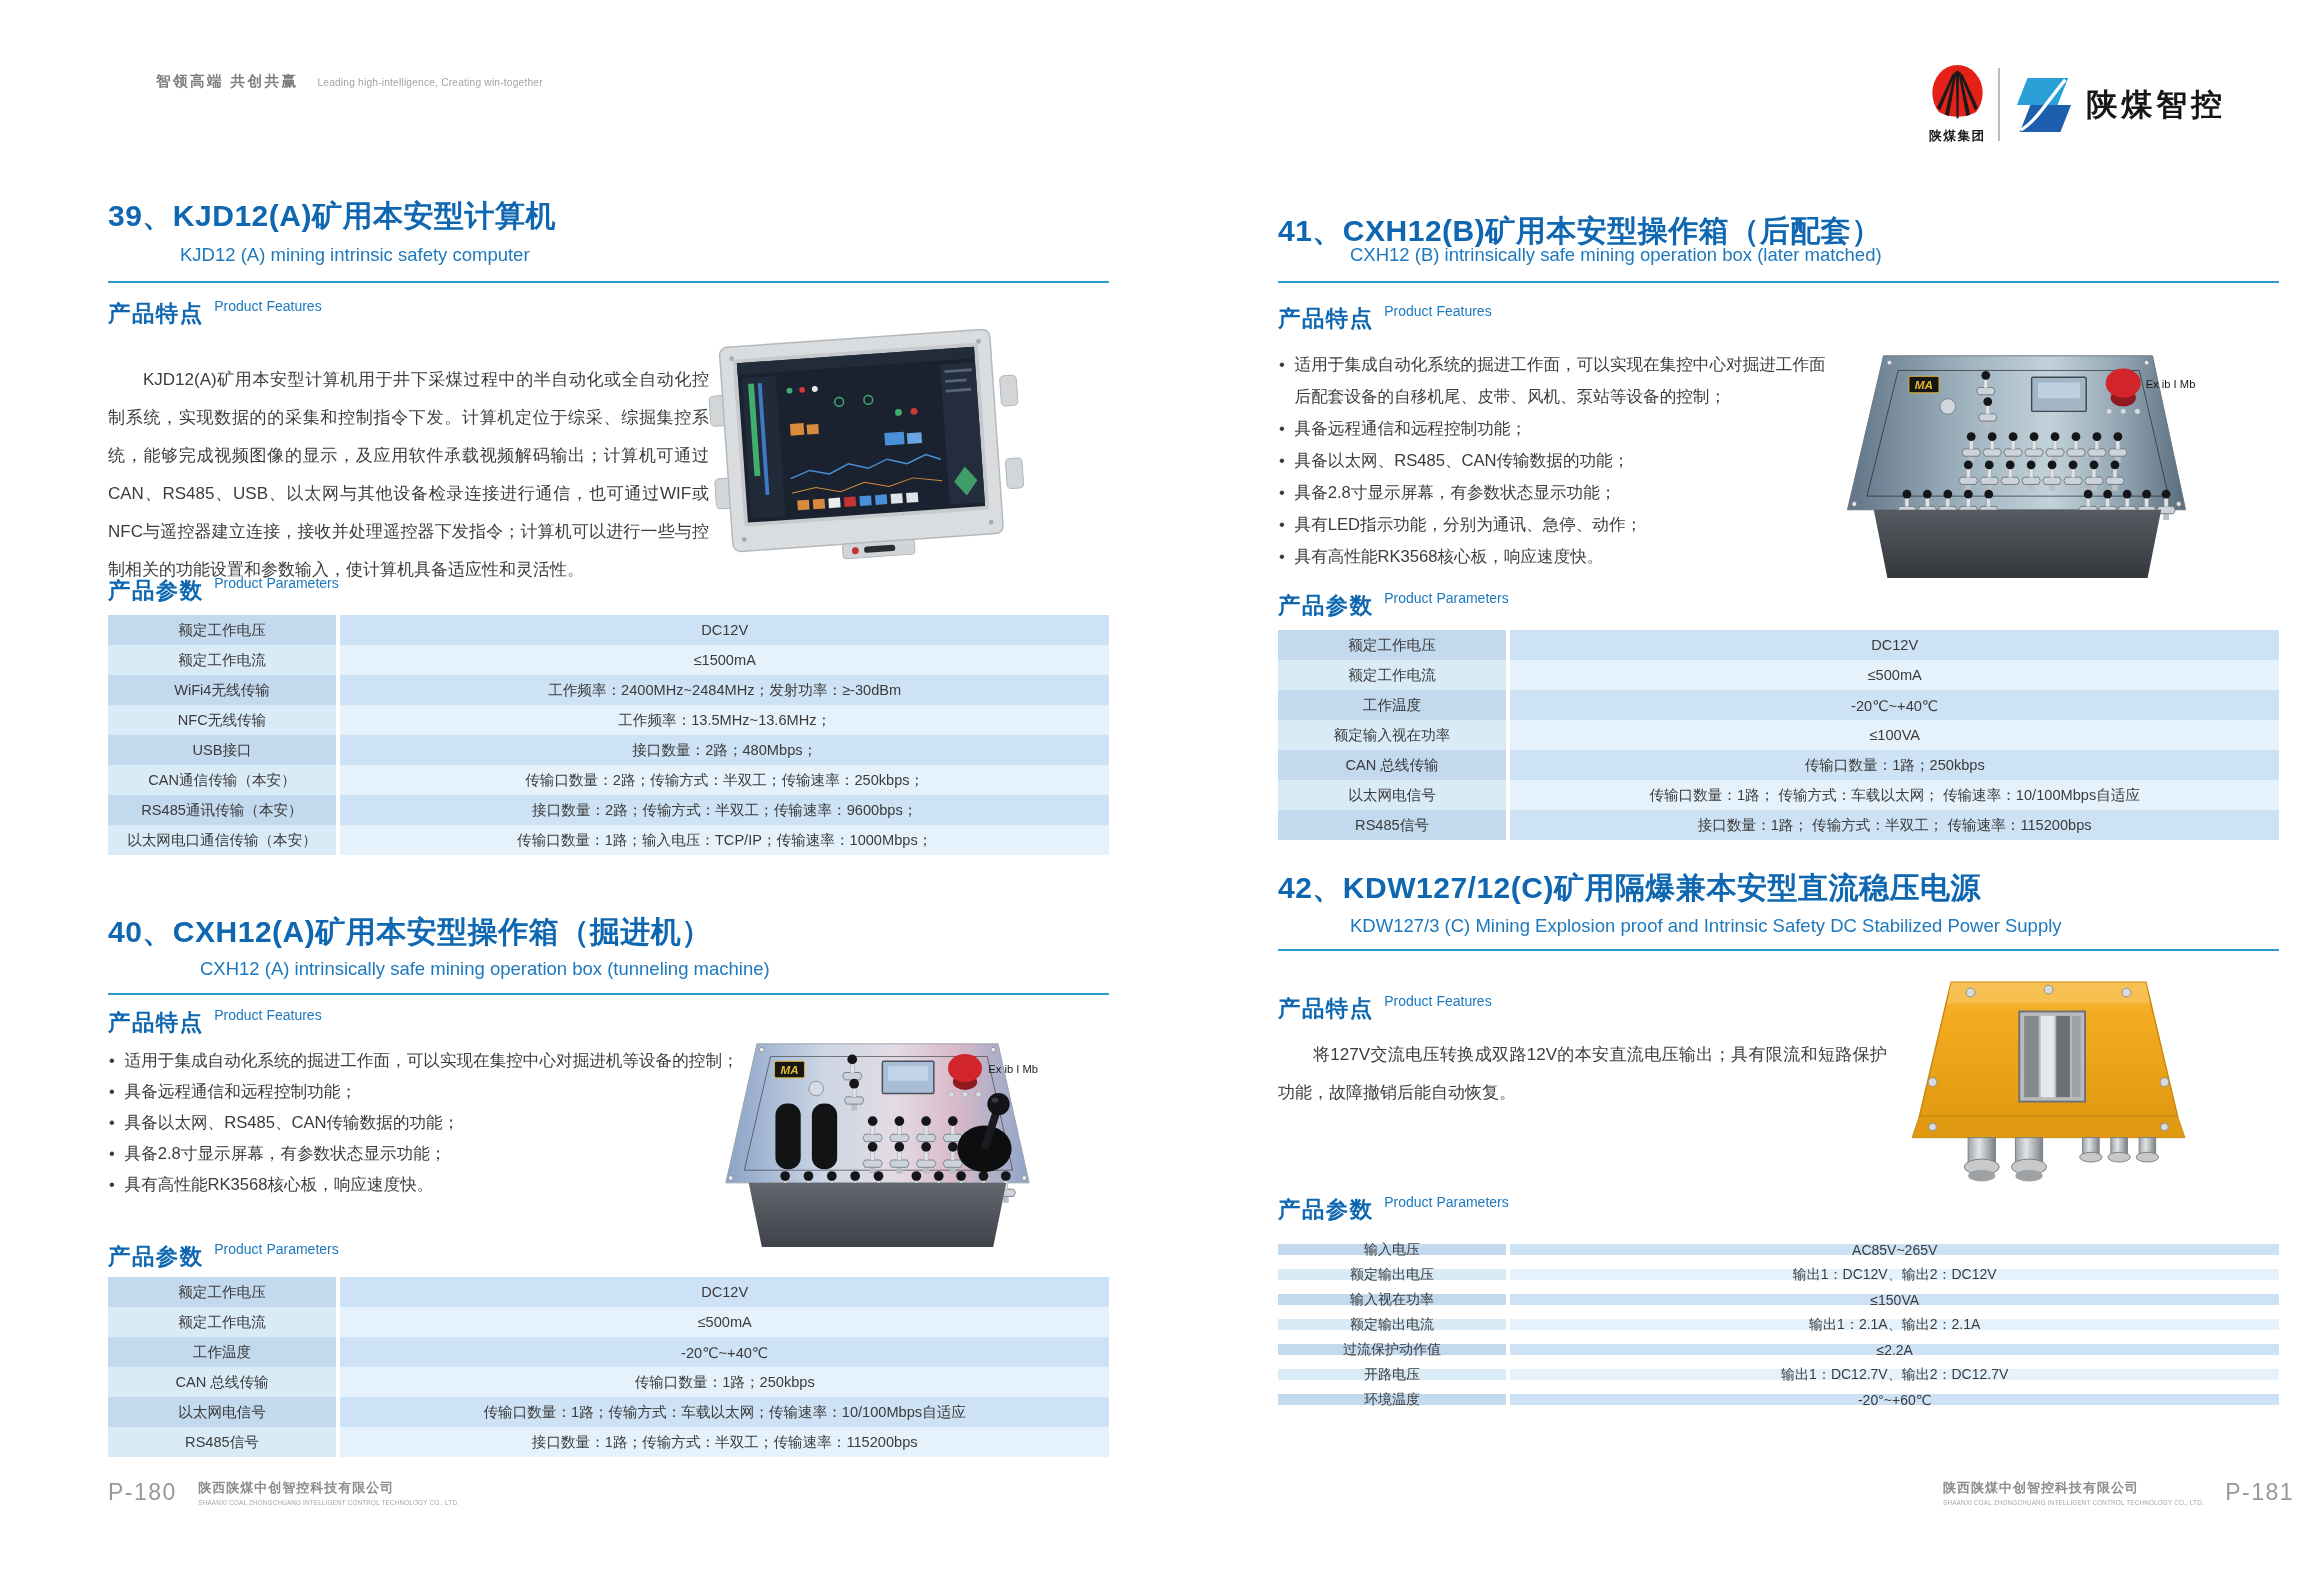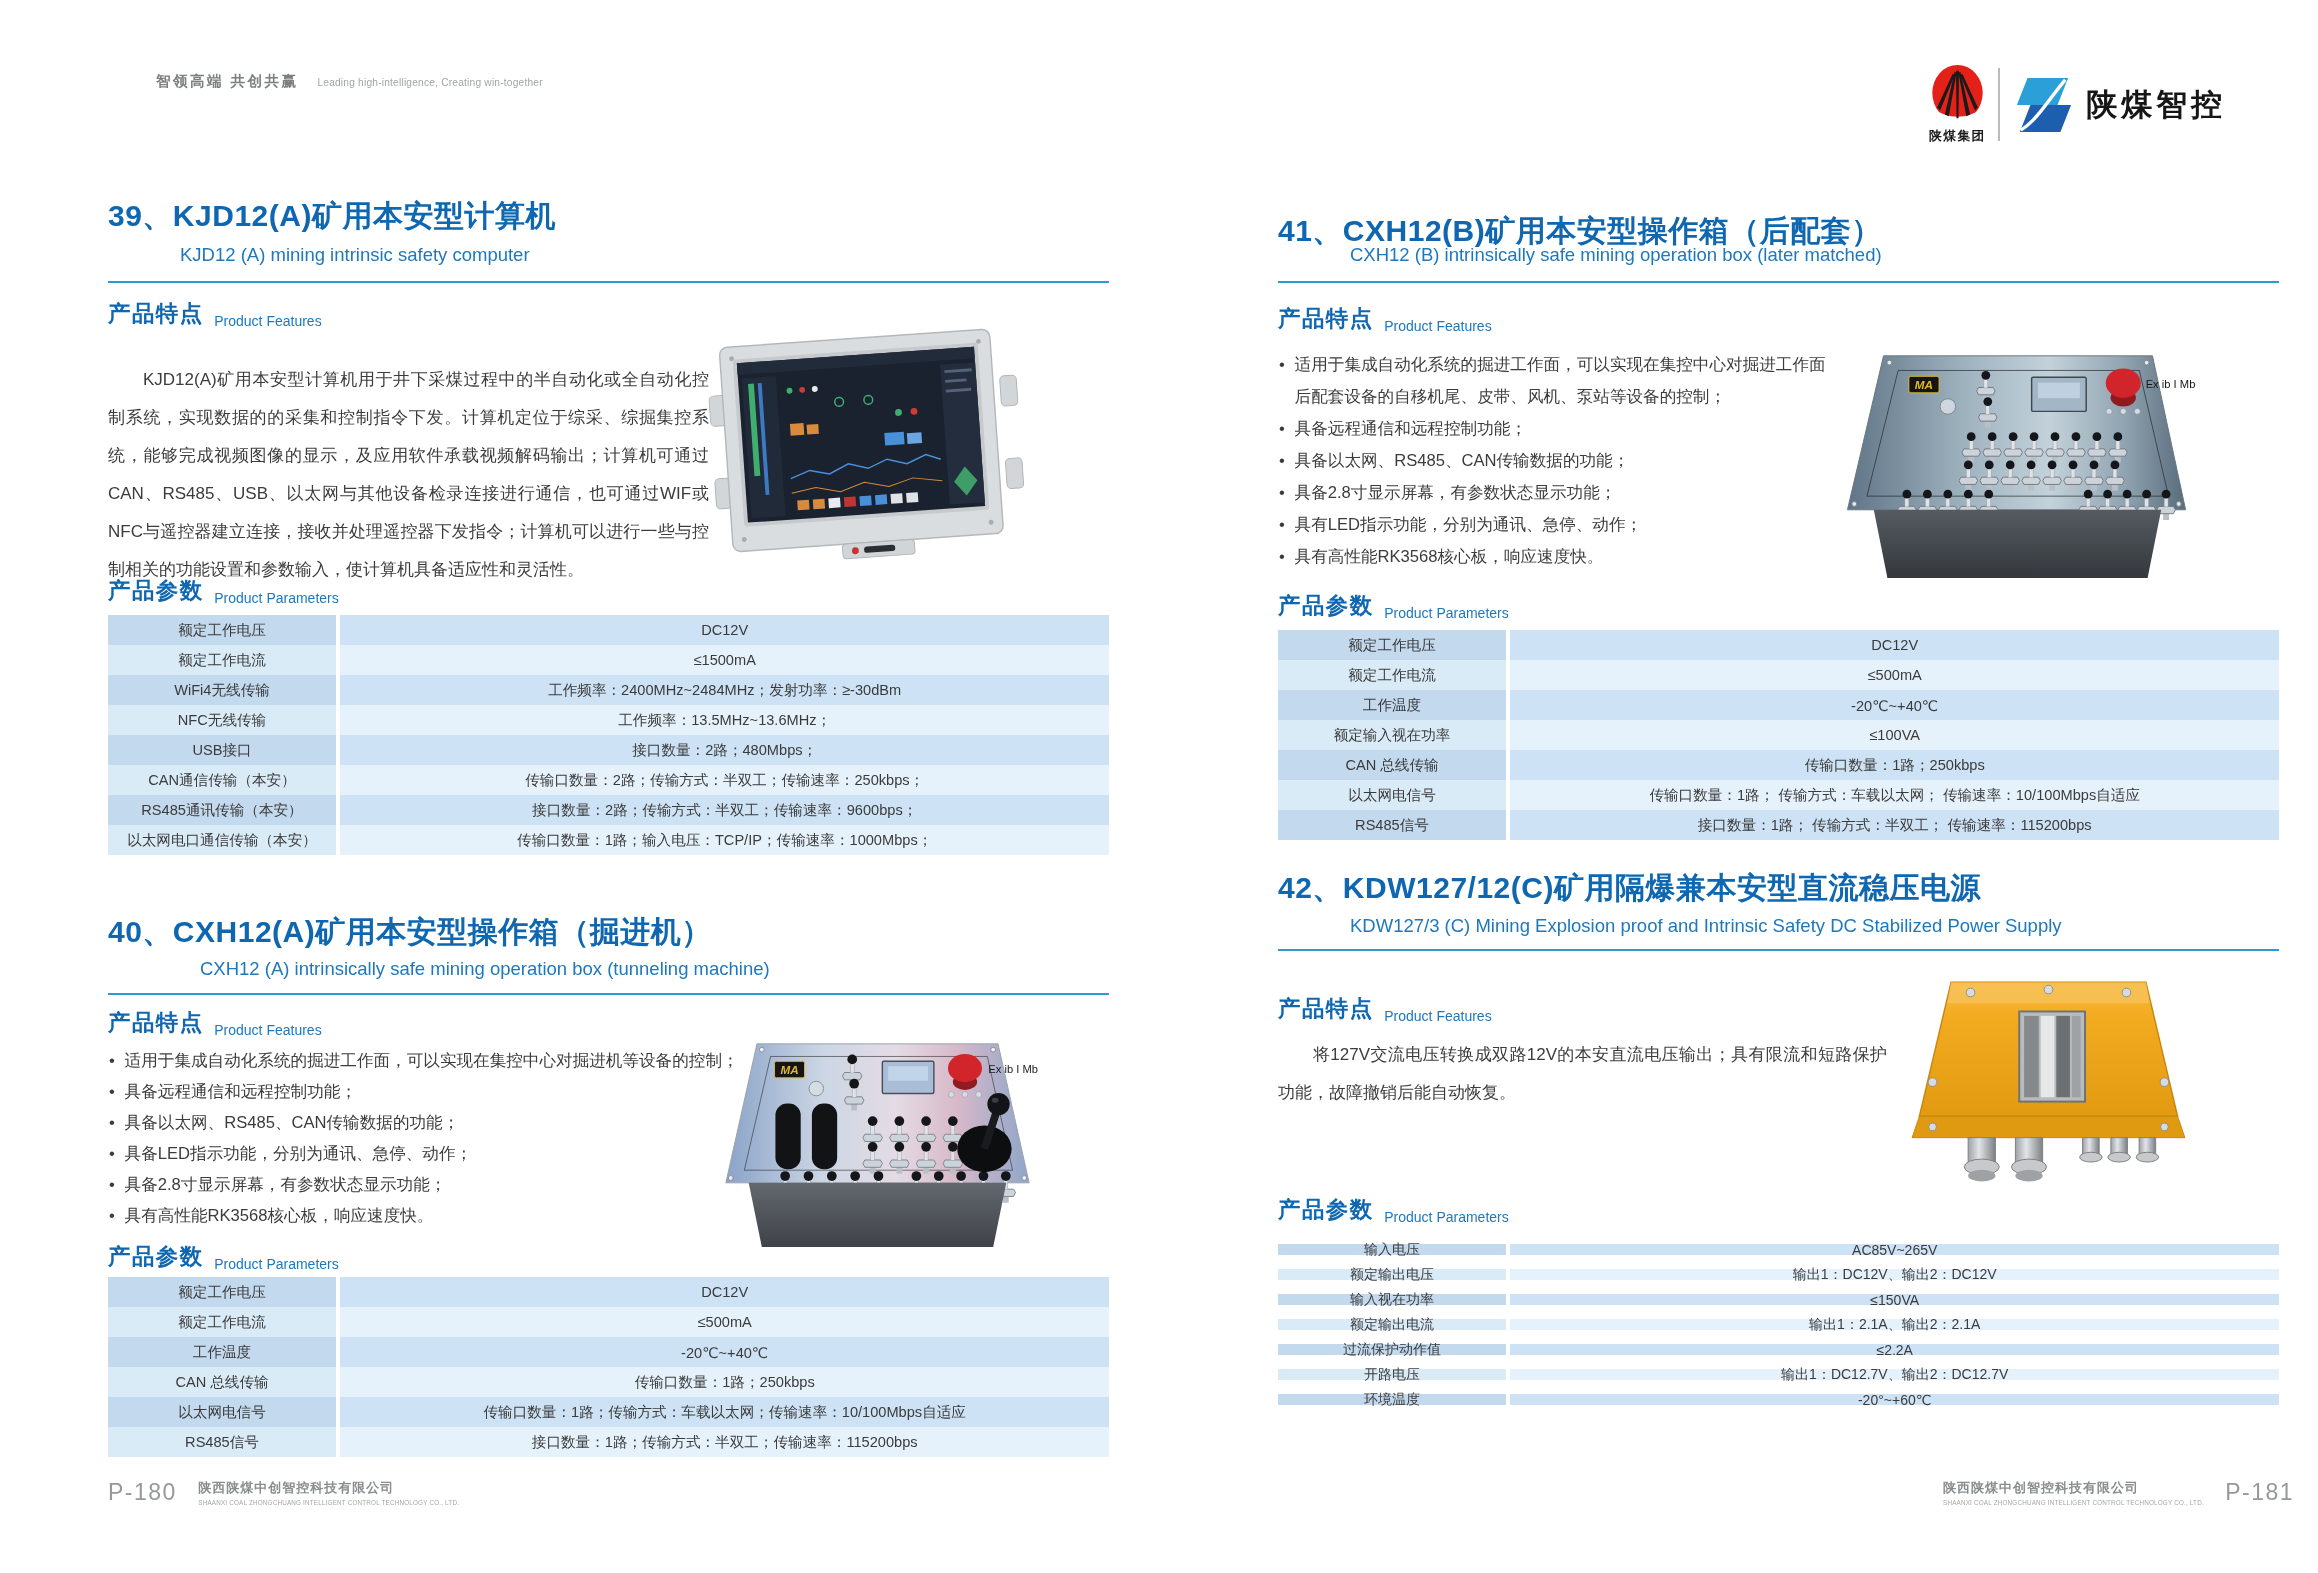--- a/index.html
+++ b/index.html
@@ -14,21 +14,21 @@
   .hdr-logos{left:1929px;top:58px;display:flex;align-items:center;gap:12.7px;height:93px;}
   .logo-group{display:flex;flex-direction:column;align-items:center;}
   .logo-group-label{font-size:12.7px;font-weight:700;color:#1b1b1b;margin-top:1.9px;letter-spacing:1.5px;}
   .logo-divider{width:1.5px;height:73px;background:#b9bcbf;}
   .brand-text{font-size:31px;font-weight:700;color:#161616;letter-spacing:3.9px;}
 
   
   .title{font-size:30px;font-weight:700;color:#0e67b0;letter-spacing:0.5px;white-space:nowrap;}
   .subtitle{font-size:18.5px;color:#1d78be;white-space:nowrap;}
   .divider{height:2.4px;background:#2e9ad2;width:1001px;}
-  .sec-head{display:flex;align-items:flex-end;gap:10.7px;}
+  .sec-head{display:flex;align-items:flex-start;gap:10.7px;}
   .sec-zh{font-size:22.4px;font-weight:700;color:#0e67b0;letter-spacing:1.5px;}
   .sec-en{font-size:14px;color:#1d78be;}
 
   
   .para{font-size:17px;line-height:38px;color:#3c3c3c;text-align:justify;text-indent:35px;}
   .w39{width:601px;} .w42{width:609px;}
   .feat-list{list-style:none;margin:0;padding:0;}
   .feat-list li{font-size:16.6px;line-height:31px;color:#3c3c3c;padding-left:16.6px;position:relative;}
   .feat-list li::before{content:"•";position:absolute;left:1px;}
   .fl40{width:643px;}
@@ -188,21 +188,20 @@
   <div class="abs subtitle" style="left:180px;top:958px;margin-left:20px;">CXH12 (A) intrinsically safe mining operation box (tunneling machine)</div>
   <div class="abs divider" style="left:108px;top:993px;"></div>
   <div class="abs sec-head" style="left:108px;top:1007px;">
     <span class="sec-zh">产品特点</span>
     <span class="sec-en">Product Features</span>
   </div>
   <ul class="abs feat-list fl40" style="left:108px;top:1045px;">
     <li>适用于集成自动化系统的掘进工作面，可以实现在集控中心对掘进机等设备的控制；</li>
     <li>具备远程通信和远程控制功能；</li>
     <li>具备以太网、RS485、CAN传输数据的功能；</li>
-    <li>具备LED指示功能，分别为通讯、急停、动作；</li>
     <li>具备2.8寸显示屏幕，有参数状态显示功能；</li>
     <li>具有高性能RK3568核心板，响应速度快。</li>
   </ul>
 
   <svg class="abs" style="left:712px;top:1038px;" width="331" height="209" viewBox="0 0 680 430">
     <defs>
       <linearGradient id="g40" x1="0" y1="0" x2="1" y2="0">
         <stop offset="0" stop-color="#8aa3c8"></stop>
           <stop offset="0.32" stop-color="#ccd6e4"></stop>
         <stop offset="0.56" stop-color="#e4dbe4"></stop>

